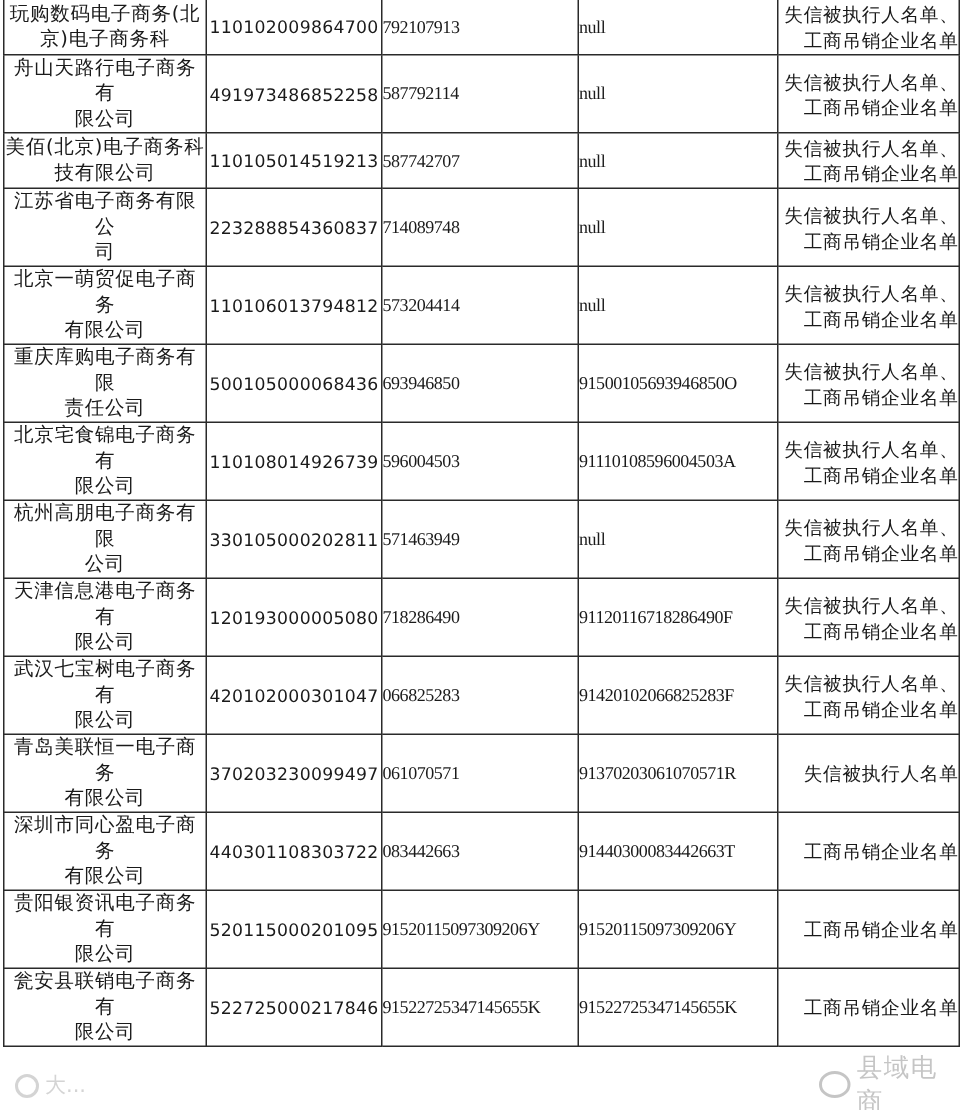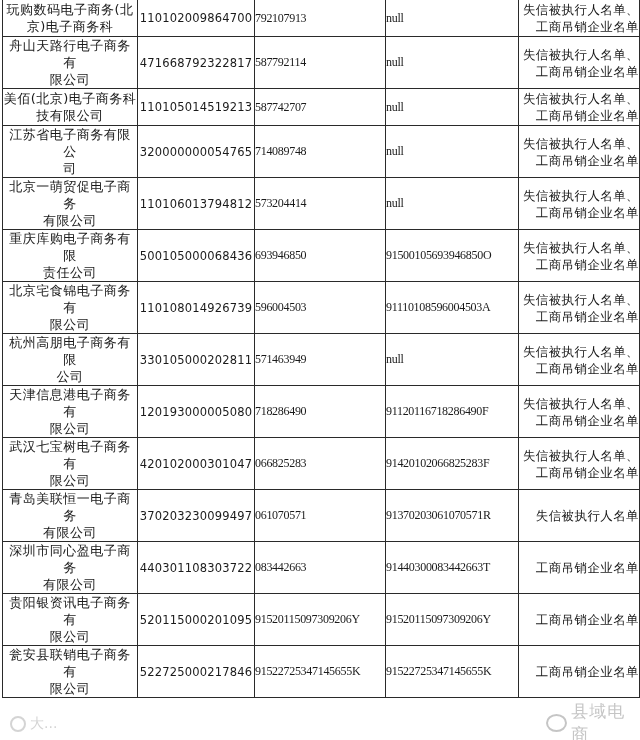--- a/index.html
+++ b/index.html
@@ -115,35 +115,35 @@
   <tbody id="tbody">
       <tr>
         <td class="name"><span>玩购数码电子商务(北</span><br><span>京)电子商务科</span></td>
         <td class="reg"><span>110102009864700</span></td>
         <td class="org"><span>792107913</span></td>
         <td class="credit"><span>null</span></td>
         <td class="listcell"><span>失信被执行人名单、</span><br><span>工商吊销企业名单</span></td>
       </tr>
       <tr>
         <td class="name"><span>舟山天路行电子商务有</span><br><span>限公司</span></td>
-        <td class="reg"><span>471668792322817</span></td>
+        <td class="reg"><span>491973486852258</span></td>
         <td class="org"><span>587792114</span></td>
         <td class="credit"><span>null</span></td>
         <td class="listcell"><span>失信被执行人名单、</span><br><span>工商吊销企业名单</span></td>
       </tr>
       <tr>
         <td class="name"><span>美佰(北京)电子商务科</span><br><span>技有限公司</span></td>
         <td class="reg"><span>110105014519213</span></td>
         <td class="org"><span>587742707</span></td>
         <td class="credit"><span>null</span></td>
         <td class="listcell"><span>失信被执行人名单、</span><br><span>工商吊销企业名单</span></td>
       </tr>
       <tr>
         <td class="name"><span>江苏省电子商务有限公</span><br><span>司</span></td>
-        <td class="reg"><span>320000000054765</span></td>
+        <td class="reg"><span>223288854360837</span></td>
         <td class="org"><span>714089748</span></td>
         <td class="credit"><span>null</span></td>
         <td class="listcell"><span>失信被执行人名单、</span><br><span>工商吊销企业名单</span></td>
       </tr>
       <tr>
         <td class="name"><span>北京一萌贸促电子商务</span><br><span>有限公司</span></td>
         <td class="reg"><span>110106013794812</span></td>
         <td class="org"><span>573204414</span></td>
         <td class="credit"><span>null</span></td>
         <td class="listcell"><span>失信被执行人名单、</span><br><span>工商吊销企业名单</span></td>

